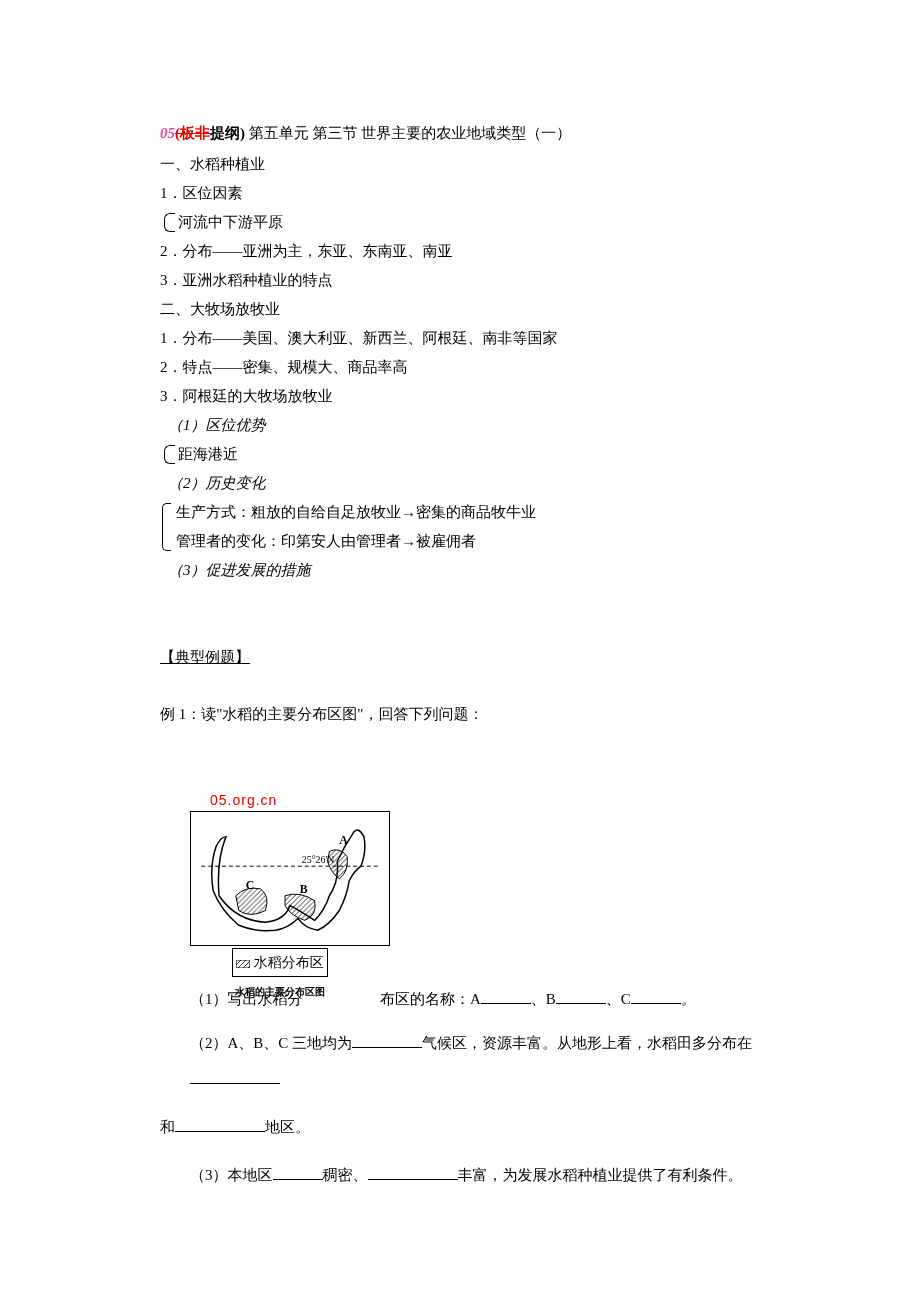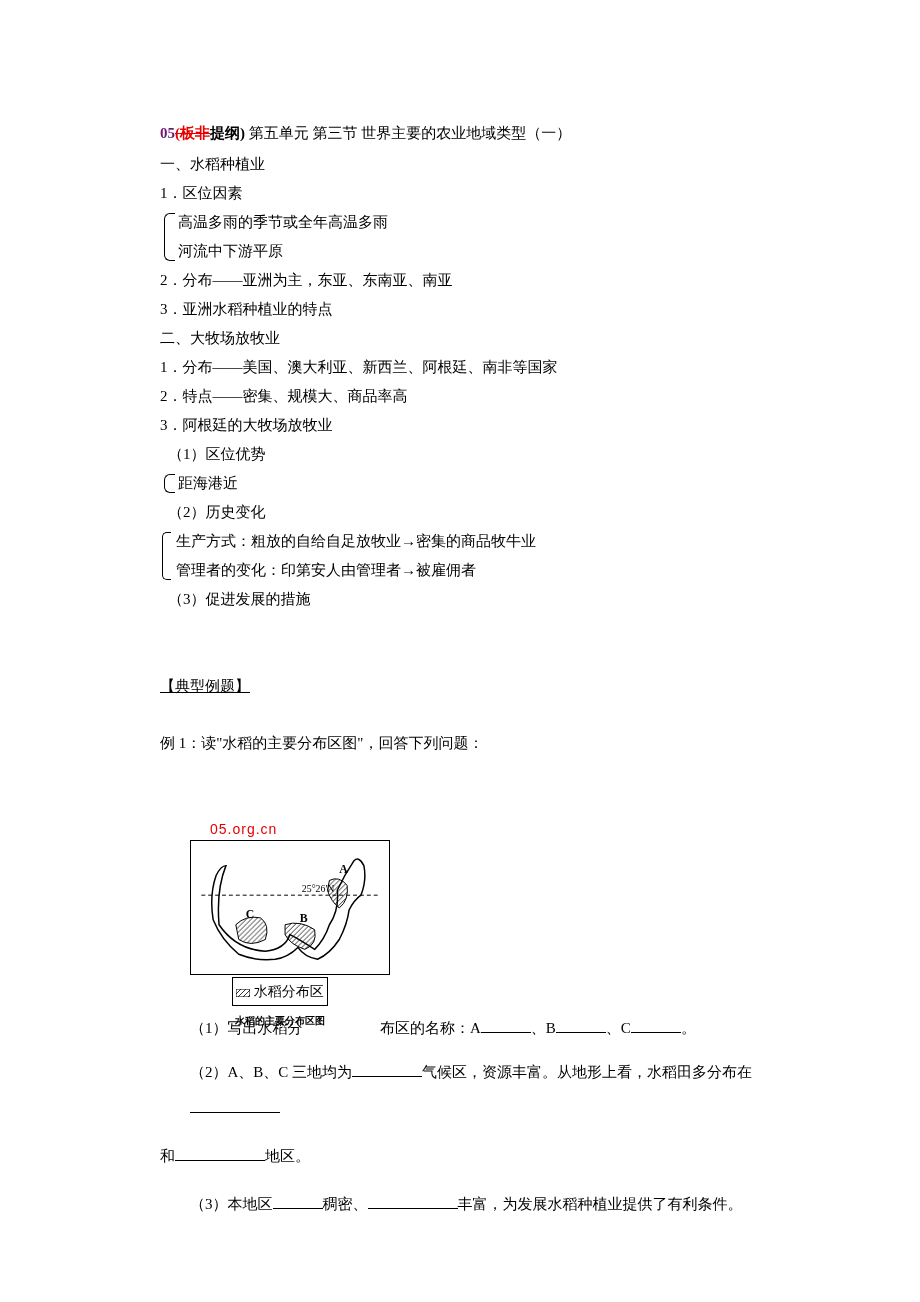--- a/index.html
+++ b/index.html
@@ -13,37 +13,39 @@
       line-height: 1.8;
       color: #000;
       background: #fff;
       width: 920px;
       padding: 120px 140px 60px 160px;
     }
     .header-line {
       margin-bottom: 4px;
     }
     .prefix {
-      color: #701a75;
-      font-weight: bold;
+      color: #ec4899;
+      font-weight: bold;
+      font-style: italic;
     }
     .strike {
       text-decoration: line-through;
       color: #e60000;
       font-weight: bold;
     }
     .bold {
       font-weight: bold;
     }
     .outline-item {
       margin-bottom: 2px;
     }
     .outline-sub {
       padding-left: 8px;
       margin-bottom: 2px;
+      font-style: italic;
     }
     .bracket-group {
       position: relative;
       padding-left: 18px;
       margin-bottom: 2px;
     }
     .bracket-group::before {
       content: "";
       position: absolute;
       left: 4px;
@@ -160,21 +162,20 @@
 </head>
 <body>
 
 <div class="header-line">
   <span class="prefix">05</span><span class="strike">(板非</span><span class="bold">提纲)</span><span> 第五单元 第三节 世界主要的农业地域类型（一）</span>
 </div>
 
 <div class="outline-item">一、水稻种植业</div>
 <div class="outline-item">1．区位因素</div>
 <div class="bracket-group">
-  <div class="bracket-line">高温多雨的季节或全年高温多雨</div>
   <div class="bracket-line">河流中下游平原</div>
 </div>
 <div class="outline-item">2．分布——亚洲为主，东亚、东南亚、南亚</div>
 <div class="outline-item">3．亚洲水稻种植业的特点</div>
 <div class="outline-item">二、大牧场放牧业</div>
 <div class="outline-item">1．分布——美国、澳大利亚、新西兰、阿根廷、南非等国家</div>
 <div class="outline-item">2．特点——密集、规模大、商品率高</div>
 <div class="outline-item">3．阿根廷的大牧场放牧业</div>
 <div class="outline-sub">（1）区位优势</div>
 <div class="bracket-group">

